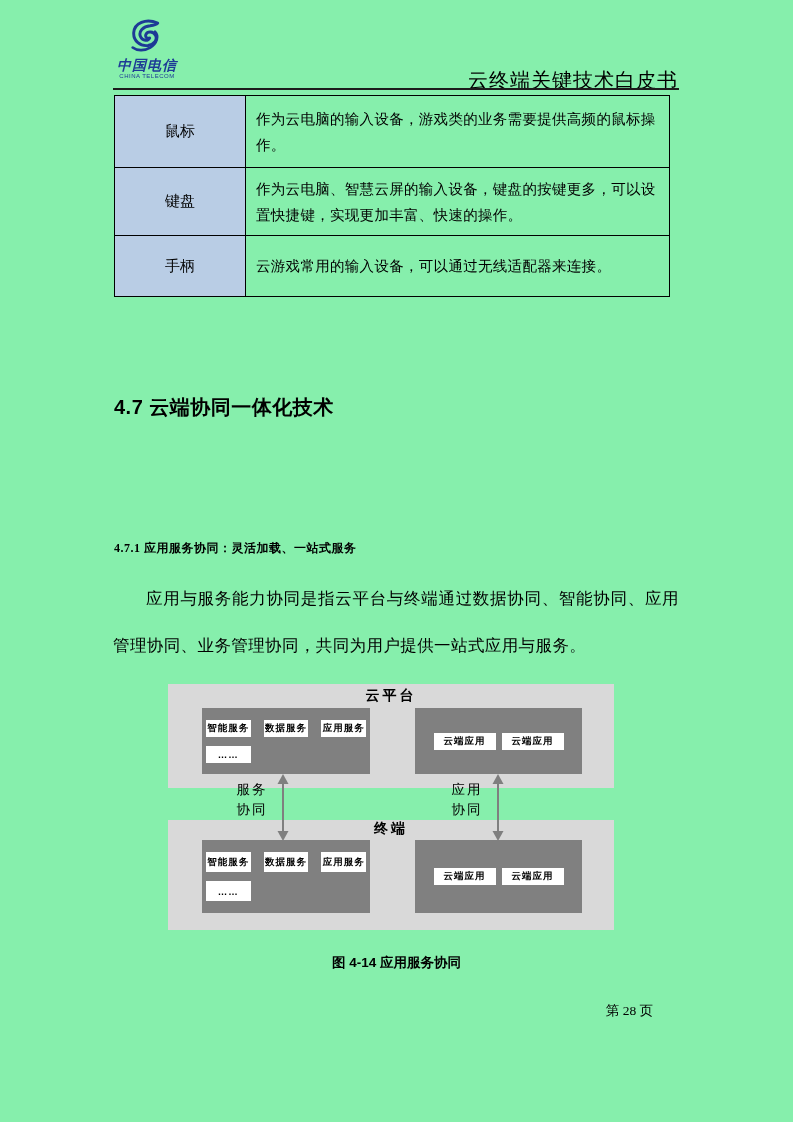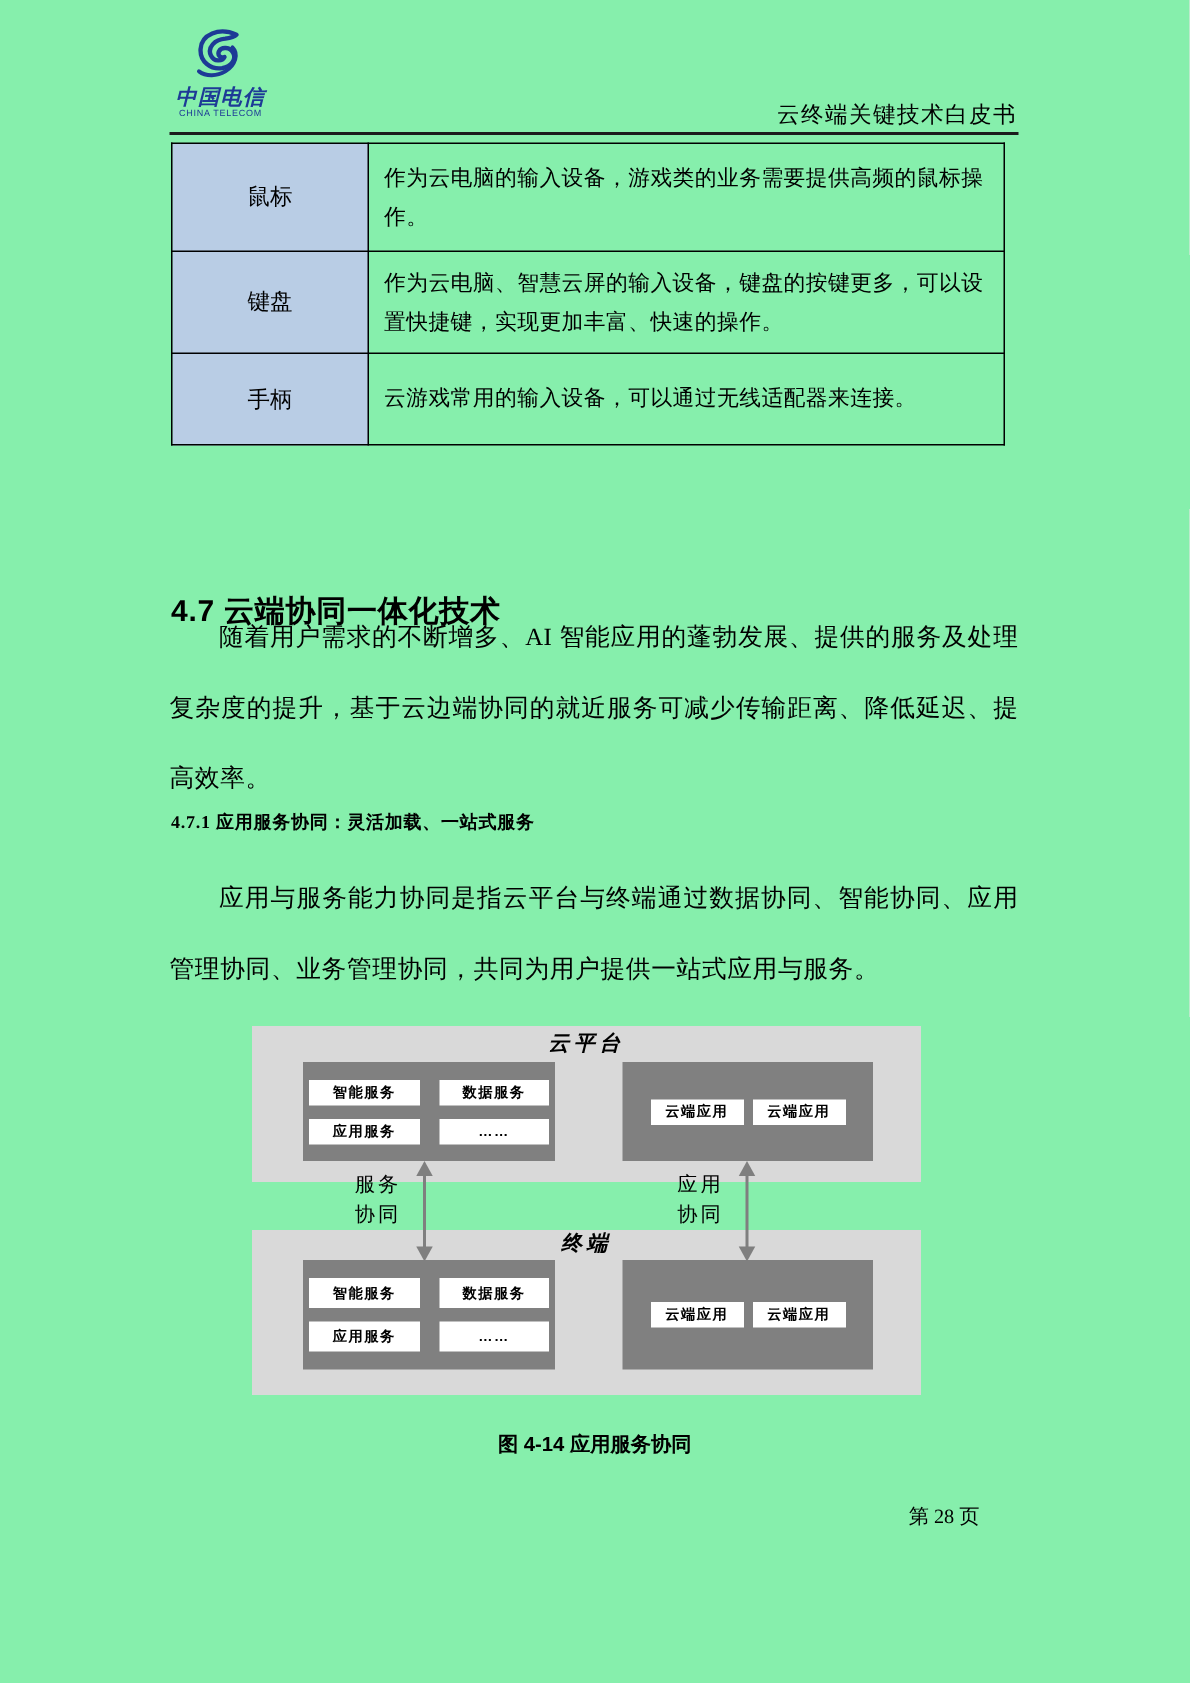--- a/index.html
+++ b/index.html
@@ -11,21 +11,21 @@
     background:#86efac; overflow:hidden;
     font-family:"Liberation Serif", serif; color:#000;
   }
   
   .logo{position:absolute; left:114px; top:18px; width:66px; text-align:center;}
   .logo .swirl{width:34px; height:40px; margin:0 auto; display:block;}
   .brand-cn{font-family:"Liberation Serif",serif; font-weight:bold; font-style:italic;
             font-size:14px; color:var(--accent); letter-spacing:1px; line-height:15px;}
   .brand-en{font-family:"Liberation Sans",sans-serif; font-size:6px; color:var(--accent);
             letter-spacing:0.5px; line-height:7px;}
-  .doc-title{position:absolute; top:67px; right:115px; font-size:15px; letter-spacing:1px;margin-left:10px;}
+  .doc-title{position:absolute; top:67px; right:115px; font-size:20px; letter-spacing:1px;margin-left:10px;}
   .header-rule{position:absolute; top:88px; left:113px; width:566px; border-top:2px solid #1c1c1c;}
   
   .device-table{position:absolute; left:114px; top:95px; width:556px;
                 border-collapse:collapse; table-layout:fixed;}
   .device-table td{border:1.5px solid #000; vertical-align:middle;}
   .term-cell{width:128px; background:var(--termbg); text-align:center; font-size:15px;}
   .desc-cell{font-size:14.5px; line-height:26px; padding:2px 12px 2px 10px; letter-spacing:0.3px;}
   tr.r1{height:64px;} tr.r2{height:72px;} tr.r3{height:68px;} tr.r4{height:61px;}
   
   .h-major{position:absolute; left:114px; font-family:"Liberation Sans",sans-serif;
@@ -34,28 +34,28 @@
            font-weight:bold; font-size:12px; letter-spacing:0.5px;}
   .para{position:absolute; left:113px; width:566px; font-size:16.5px; line-height:47px;
         text-align:justify; text-indent:2em; letter-spacing:0.4px;}
   
   .diagram{position:absolute; left:168px; top:684px; width:446px; height:246px;
            font-family:"Liberation Sans",sans-serif;}
   .panel{position:absolute; left:0; width:446px; background:var(--panel);}
   .panel-top{top:0; height:104px;}
   .panel-bottom{top:136px; height:110px;}
   .zone-label{position:absolute; left:0; width:100%; text-align:center;
-              font-weight:bold; font-size:14px; letter-spacing:3px;font-style:italic;}
+              font-weight:bold; font-size:14px; letter-spacing:3px;}
   .zone-label.platform{top:3px;} .zone-label.terminal{top:136px;}
   .gray-box{position:absolute; background:var(--box);}
   .svc-top{left:34px; top:24px; width:168px; height:66px;}
   .app-top{left:247px; top:24px; width:167px; height:66px;}
   .svc-bottom{left:34px; top:156px; width:168px; height:73px;}
   .app-bottom{left:247px; top:156px; width:167px; height:73px;}
-  .svc-grid{display:grid; grid-template-columns:1fr 1fr; gap:9px 13px;
+  .svc-grid{display:grid; grid-template-columns:1fr 1fr 1fr; gap:9px 13px;
             padding:12px 4px; height:calc(100% - 24px); box-sizing:content-box;}
   .app-row{display:flex; gap:6px; justify-content:center; align-items:center; height:100%;}
   .chip{background:#fff; color:#000; font-weight:bold; font-size:9.5px; letter-spacing:1px;
         display:flex; align-items:center; justify-content:center; min-height:17px;}
   .app-row .chip{width:62px; height:17px;}
   .arrows-svg{position:absolute; left:0; top:0; pointer-events:none;}
   .collab-label{position:absolute; width:48px; text-align:center; font-weight:normal;
                 font-size:13.5px; line-height:20px; letter-spacing:2px;}
   .collab-left{left:60px; top:96px;} .collab-right{left:275px; top:96px;}
   .fig-caption{position:absolute; top:954px; left:0; width:100%; text-align:center;
@@ -90,21 +90,20 @@
         <td class="desc-cell">作为云电脑、智慧云屏的输入设备，键盘的按键更多，可以设置快捷键，实现更加丰富、快速的操作。</td>
       </tr>
       <tr class="r4">
         <td class="term-cell">手柄</td>
         <td class="desc-cell">云游戏常用的输入设备，可以通过无线适配器来连接。</td>
       </tr>
     </tbody>
   </table>
 
   <div class="h-major" style="top:366px;">4.7  云端协同一体化技术</div>
-  <div class="para" style="top:401px;">随着用户需求的不断增多、AI 智能应用的蓬勃发展、提供的服务及处理复杂度的提升，基于云边端协同的就近服务可减少传输距离、降低延迟、提高效率。</div>
 
   <div class="h-minor" style="top:540px;">4.7.1 应用服务协同：灵活加载、一站式服务</div>
   <div class="para" style="top:575px;">应用与服务能力协同是指云平台与终端通过数据协同、智能协同、应用管理协同、业务管理协同，共同为用户提供一站式应用与服务。</div>
 
   <div class="diagram">
     <div class="panel panel-top"></div>
     <div class="panel panel-bottom"></div>
     <div class="zone-label platform">云平台</div>
     <div class="zone-label terminal">终端</div>
 

